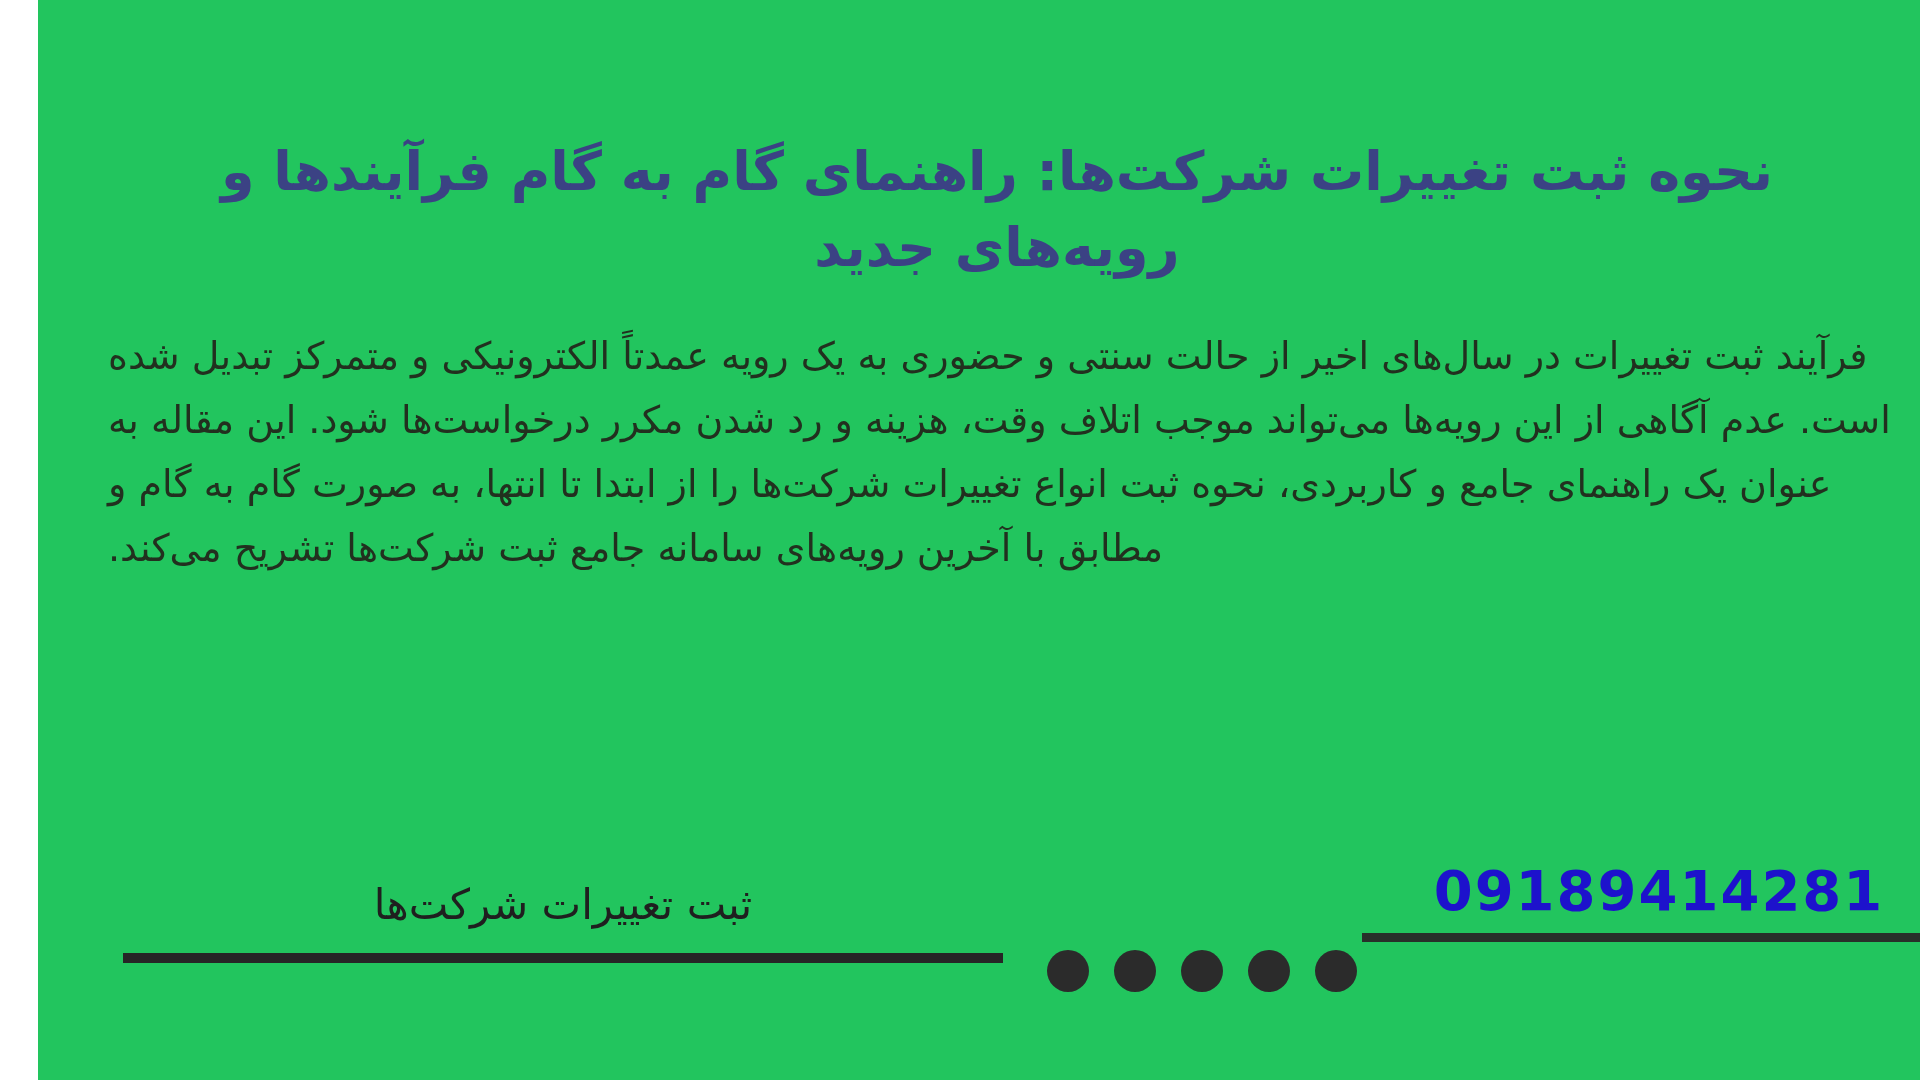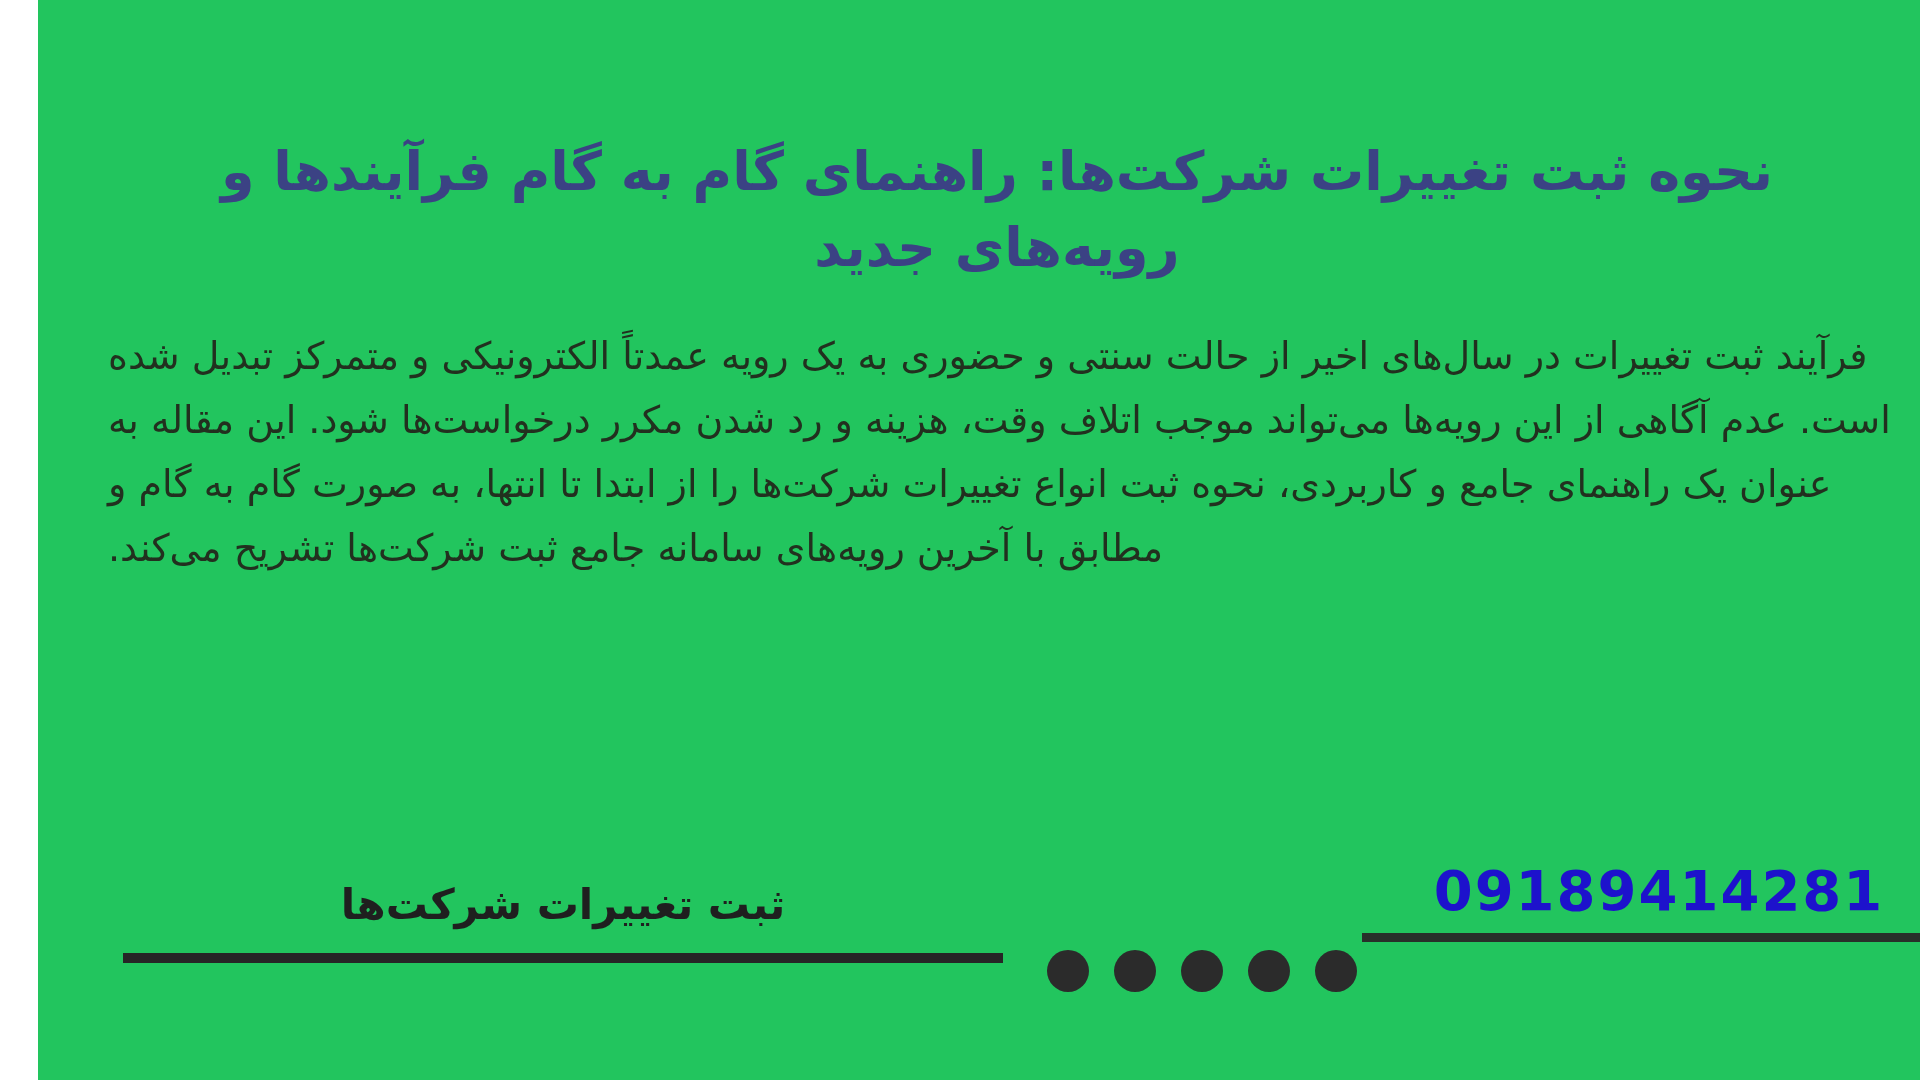--- a/index.html
+++ b/index.html
@@ -47,21 +47,21 @@
     position: absolute;
     left: 85px;
     width: 880px;
     top: 880px;
   }
   .topic-label {
     direction: rtl;
     text-align: center;
     color: #1f1f1f;
     font-size: 42px;
-    font-weight: 700;
+    font-weight: 400;
     letter-spacing: -1px;
   }
   .left-line {
     margin-top: 24px;
     height: 10px;
     background: #262626;
   }
 
   
   .dots {

